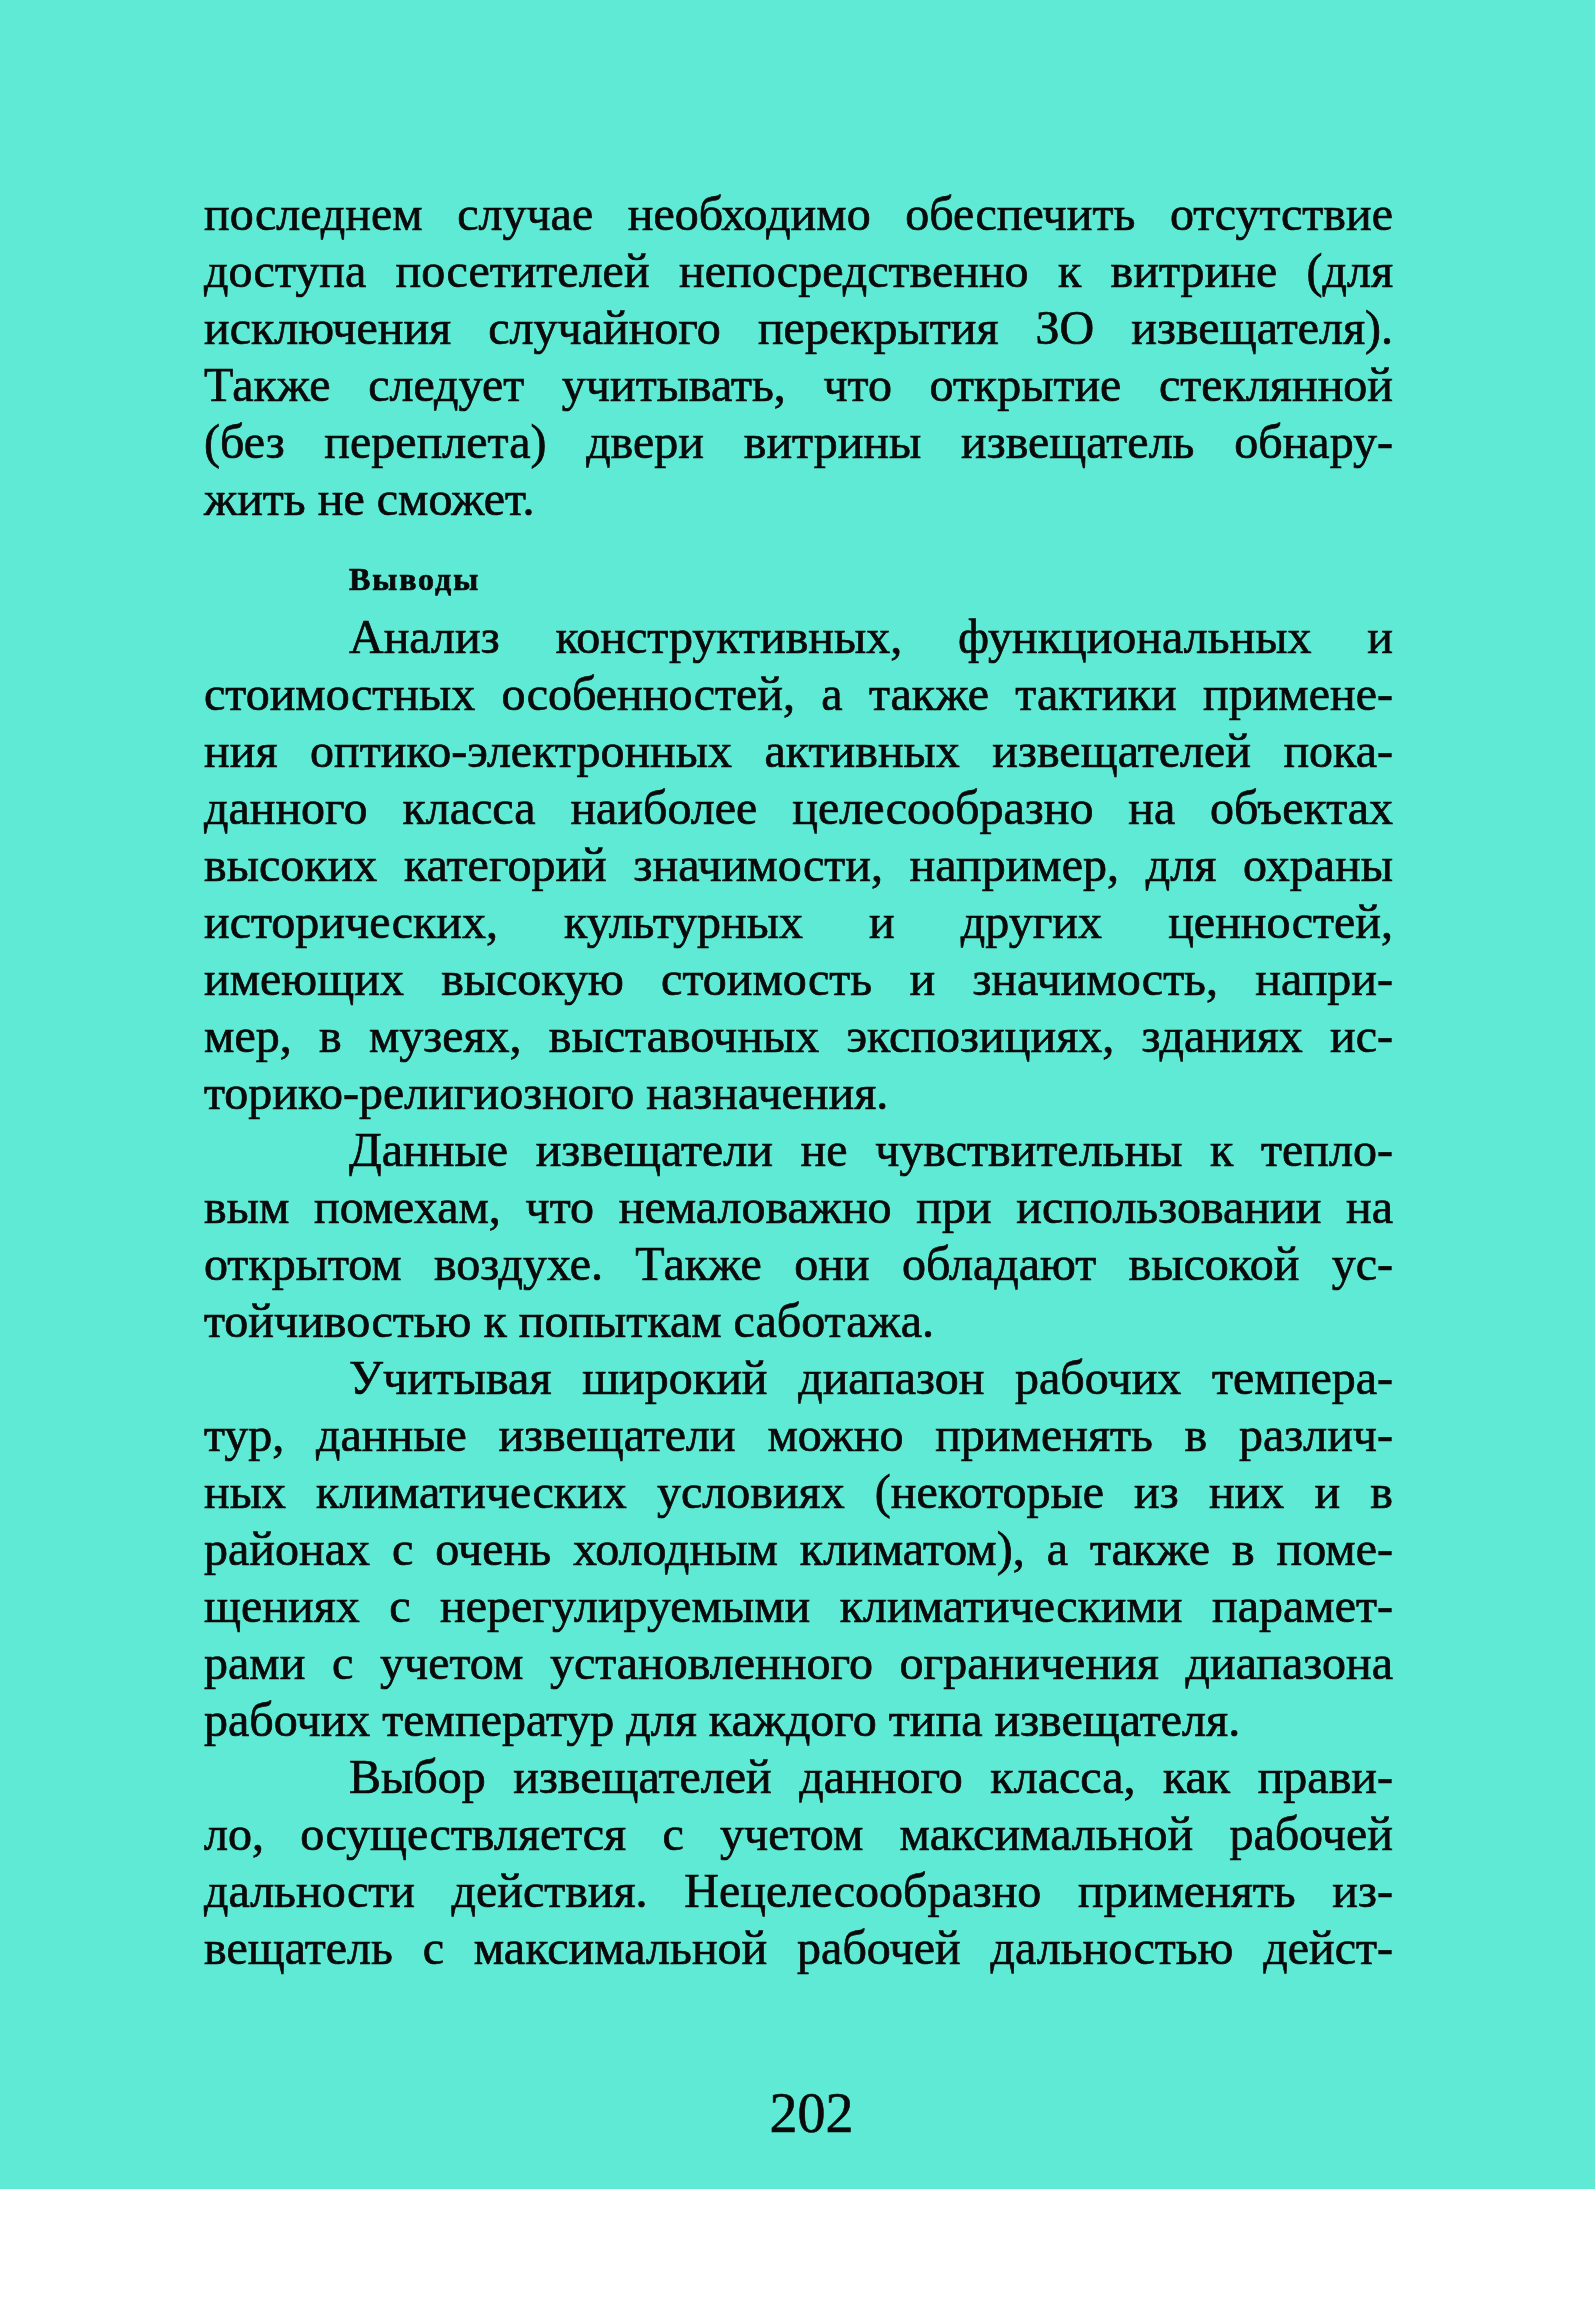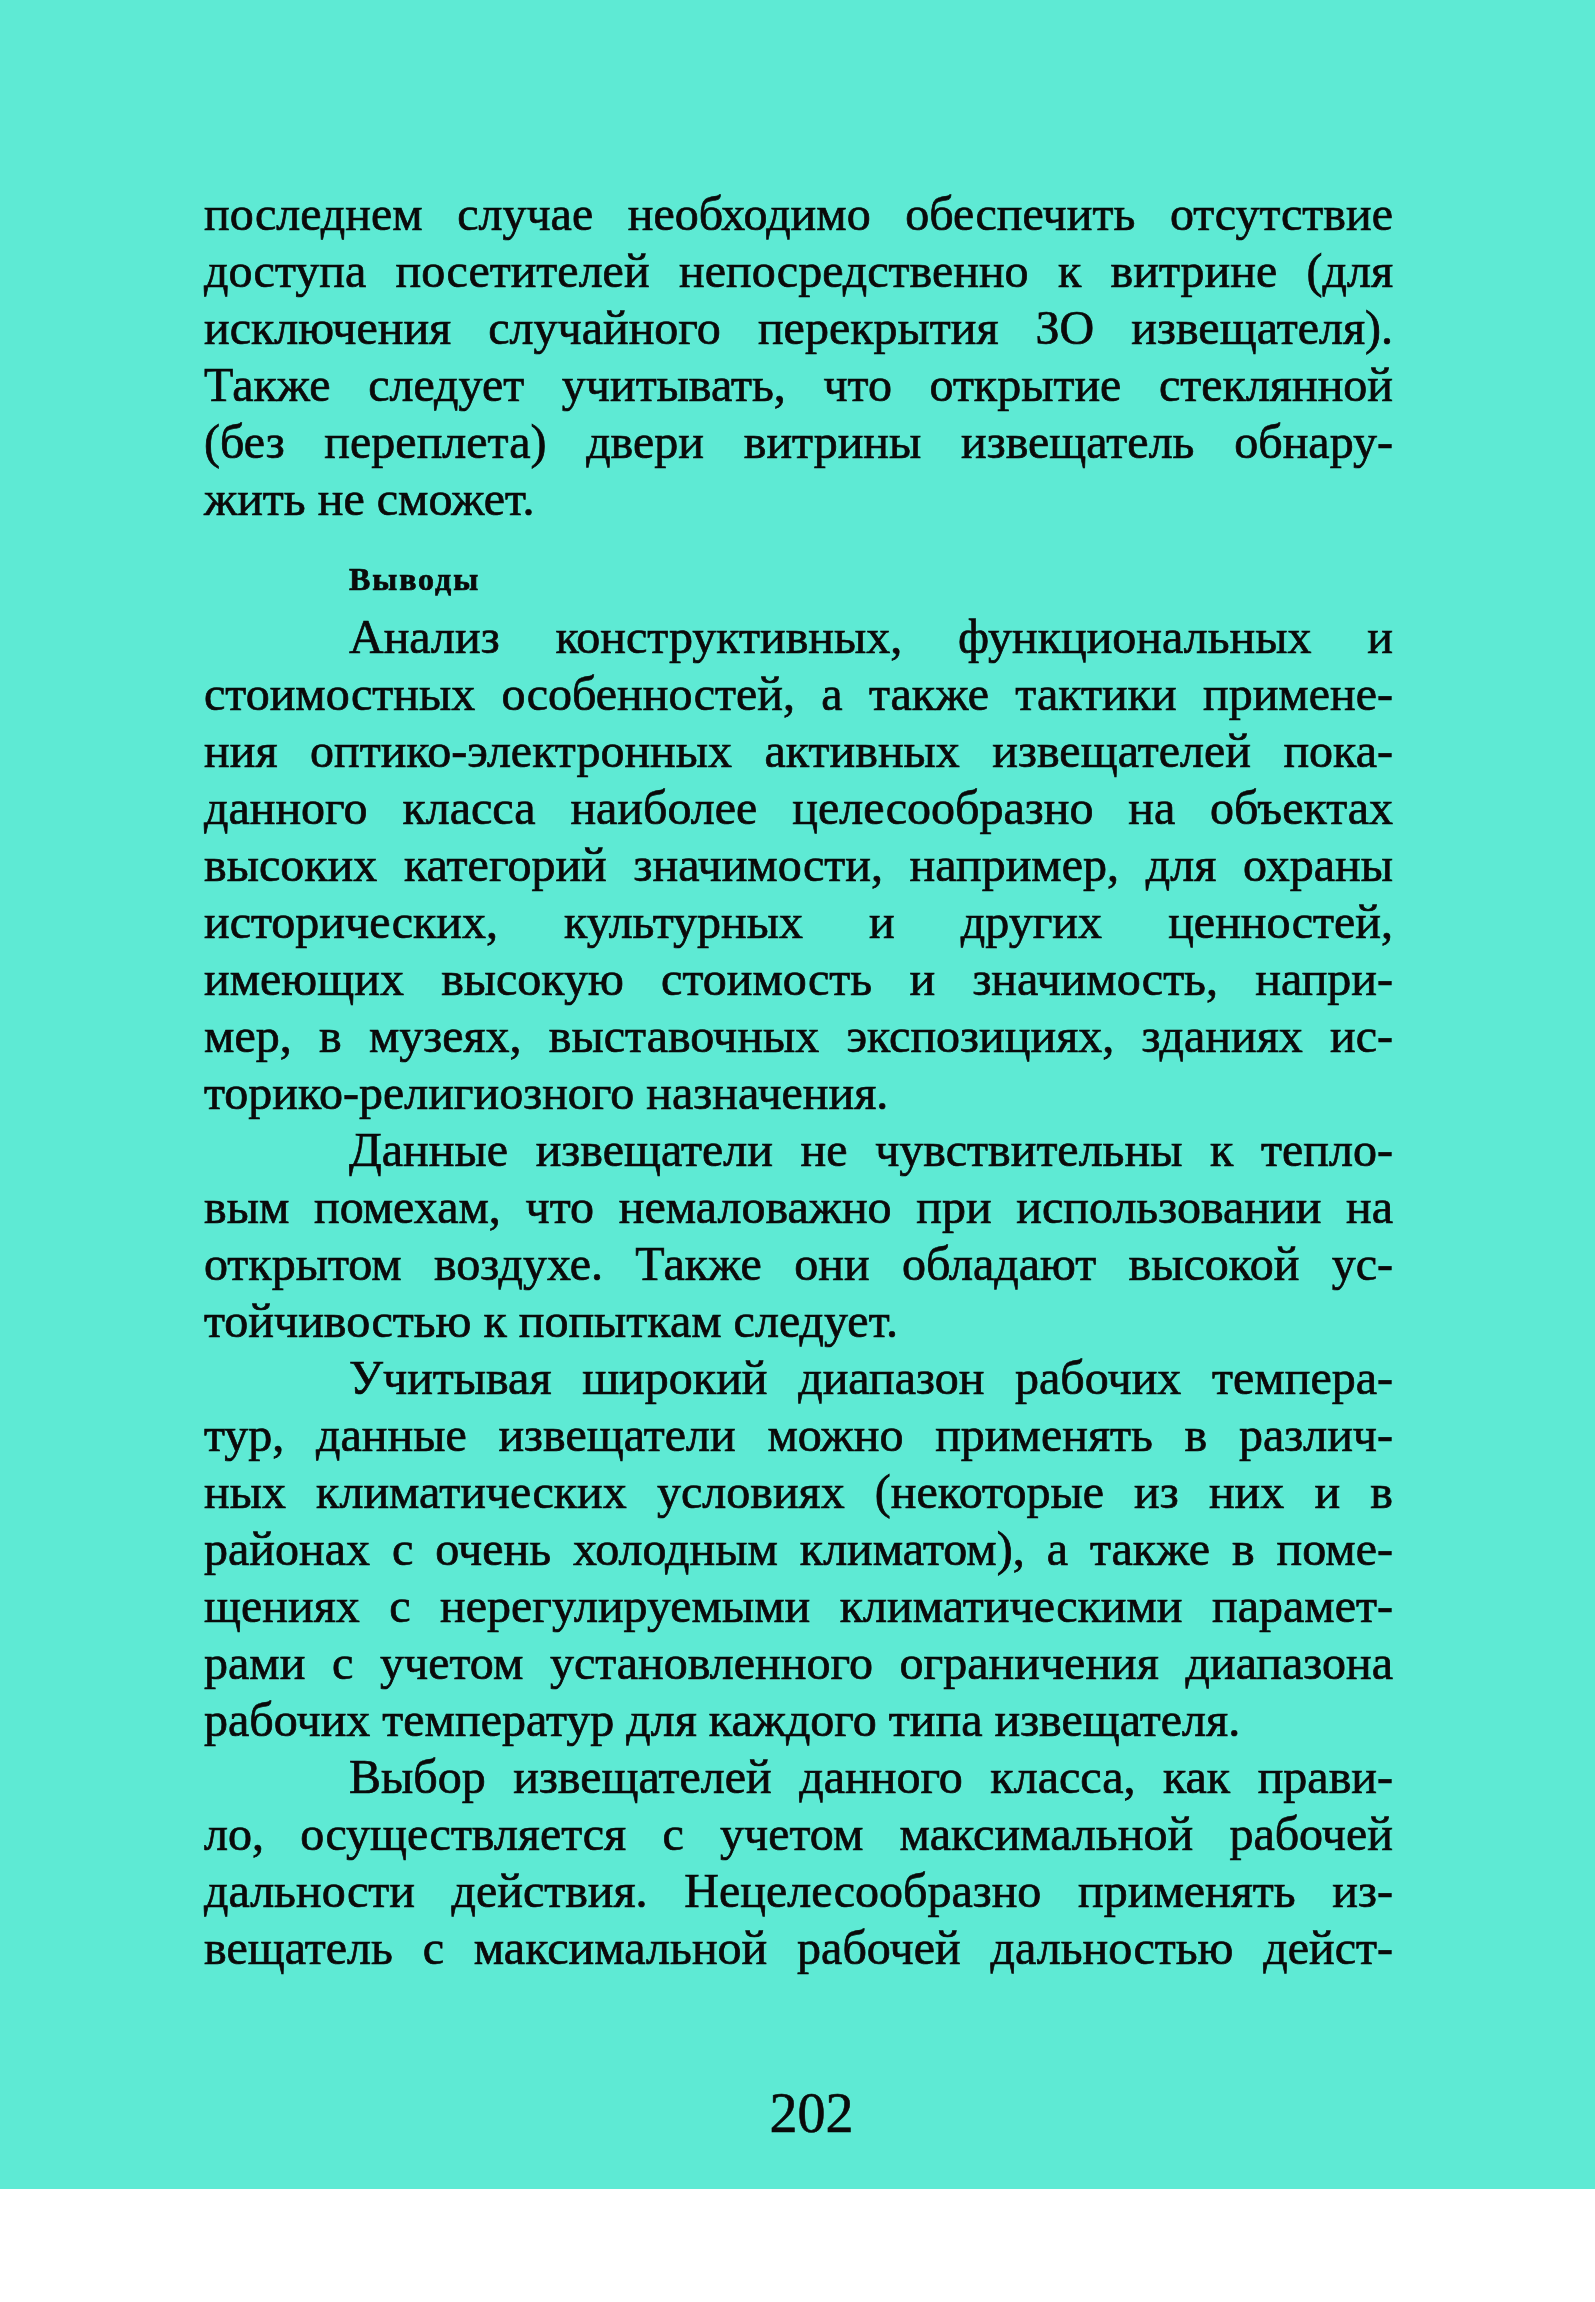--- a/index.html
+++ b/index.html
@@ -84,21 +84,21 @@
         <div class="line">высоких категорий значимости, например, для охраны</div>
         <div class="line">исторических, культурных и других ценностей,</div>
         <div class="line">имеющих высокую стоимость и значимость, напри-</div>
         <div class="line">мер, в музеях, выставочных экспозициях, зданиях ис-</div>
         <div class="line para-end">торико-религиозного назначения.</div>
       </div>
       <div class="para">
         <div class="line first-indent">Данные извещатели не чувствительны к тепло-</div>
         <div class="line">вым помехам, что немаловажно при использовании на</div>
         <div class="line">открытом воздухе. Также они обладают высокой ус-</div>
-        <div class="line para-end">тойчивостью к попыткам следует.</div>
+        <div class="line para-end">тойчивостью к попыткам саботажа.</div>
       </div>
       <div class="para">
         <div class="line first-indent">Учитывая широкий диапазон рабочих темпера-</div>
         <div class="line">тур, данные извещатели можно применять в различ-</div>
         <div class="line">ных климатических условиях (некоторые из них и в</div>
         <div class="line">районах с очень холодным климатом), а также в поме-</div>
         <div class="line">щениях с нерегулируемыми климатическими парамет-</div>
         <div class="line">рами с учетом установленного ограничения диапазона</div>
         <div class="line para-end">рабочих температур для каждого типа извещателя.</div>
       </div>

